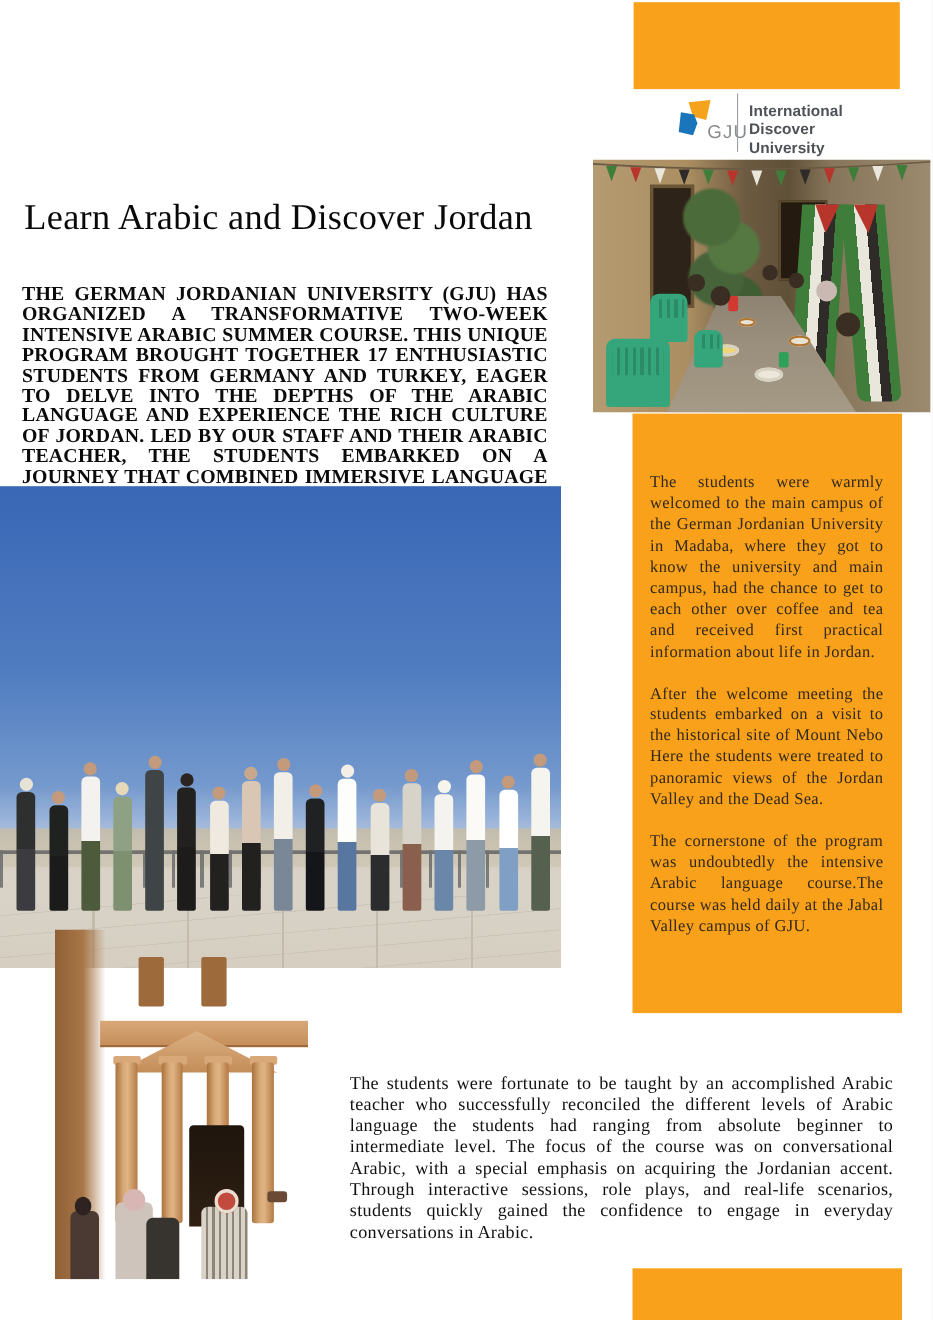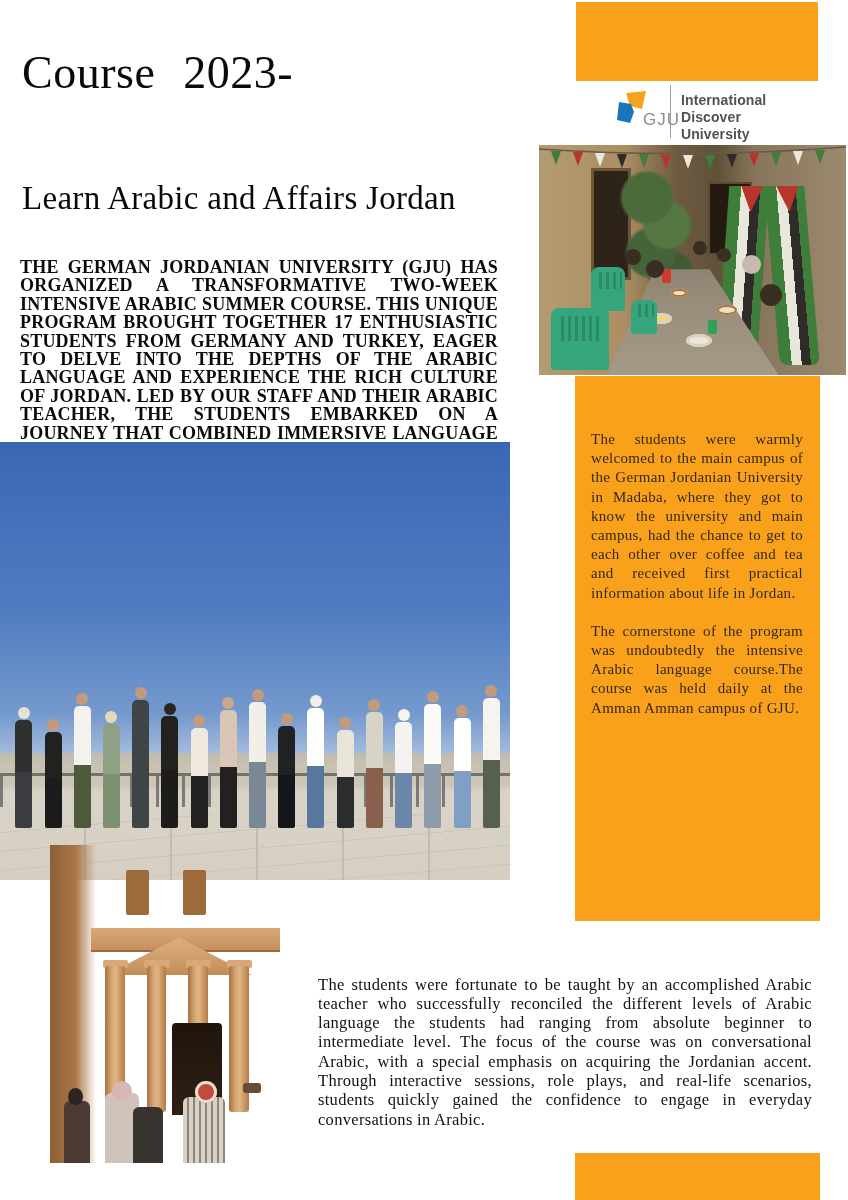--- a/index.html
+++ b/index.html
@@ -122,23 +122,22 @@
   .pt-niche{position:absolute;top:8%;width:10%;height:14%;background:#9c6a3b;border-radius:2px;}
   .pt-person{position:absolute;border-radius:6px 6px 0 0;}
   .pt-head{position:absolute;border-radius:50%;}
 </style>
 </head>
 <body>
 
 <div class="page">
 
   <div class="title">
-    <div>Course 2023-</div>
-  </div>
-  <div class="subtitle">Learn Arabic and Affairs Jordan</div>
+  </div>
+  <div class="subtitle">Learn Arabic and Discover Jordan</div>
 
   <p class="intro">THE GERMAN JORDANIAN UNIVERSITY (GJU) HAS ORGANIZED A TRANSFORMATIVE TWO-WEEK INTENSIVE ARABIC SUMMER COURSE. THIS UNIQUE PROGRAM BROUGHT TOGETHER 17 ENTHUSIASTIC STUDENTS FROM GERMANY AND TURKEY, EAGER TO DELVE INTO THE DEPTHS OF THE ARABIC LANGUAGE AND EXPERIENCE THE RICH CULTURE OF JORDAN. LED BY OUR STAFF AND THEIR ARABIC TEACHER, THE STUDENTS EMBARKED ON A JOURNEY THAT COMBINED IMMERSIVE LANGUAGE LEARNING WITH CAPTIVATING CULTURAL EXPLORATION.</p>
 
   <div class="bar-top orange-fill"></div>
 
   <div class="logo">
     <svg class="logo-mark" viewBox="0 0 34 36">
       <polygon points="10,3 30,1 26,19 14,16" fill="#F5A21C"></polygon>
       <polygon points="3,12 15,14 18,22 14,33 1,30" fill="#1B75BB"></polygon>
     </svg>
@@ -188,21 +187,22 @@
     <div class="dn-head" style="left:72%;bottom:30%;width:22px;height:22px;"></div>
     <div class="dn-head" style="left:50%;bottom:52%;width:14px;height:14px;"></div>
     <div class="dn-head" style="left:58%;bottom:49%;width:14px;height:14px;"></div>
     <div class="dn-chair" style="left:4%;bottom:2%;width:58px;height:62px;"></div>
     <div class="dn-chair" style="left:17%;bottom:28%;width:34px;height:44px;"></div>
     <div class="dn-chair" style="left:30%;bottom:18%;width:26px;height:34px;"></div>
   </div>
 
   <aside class="sidebar">
     <p>The students were warmly welcomed to the main campus of the German Jordanian University in Madaba, where they got to know the university and main campus, had the chance to get to each other over coffee and tea and received first practical information about life in Jordan.</p>
-    <p>The cornerstone of the program was undoubtedly the intensive Arabic language course.The course was held daily at the Amman Amman campus of GJU.</p>
+    <p>After the welcome meeting the students embarked on a visit to the historical site of Mount Nebo Here the students were treated to panoramic views of the Jordan Valley and the Dead Sea.</p>
+    <p>The cornerstone of the program was undoubtedly the intensive Arabic language course.The course was held daily at the Jabal Valley campus of GJU.</p>
   </aside>
 
   <div class="photo photo-group">
     <div class="gp-haze"></div>
     <div class="gp-rail"></div>
     <div class="gp-ground"></div>
     <div class="gp-people">
       <i class="pp" style="--h:108px;--c:#2e3030;--s:#e8e2d6;"></i>
       <i class="pp" style="--h:96px;--c:#20221f;--p:#1a1b1a;"></i>
       <i class="pp" style="--h:122px;--c:#f4f2ee;--p:#4d5a3c;"></i>

